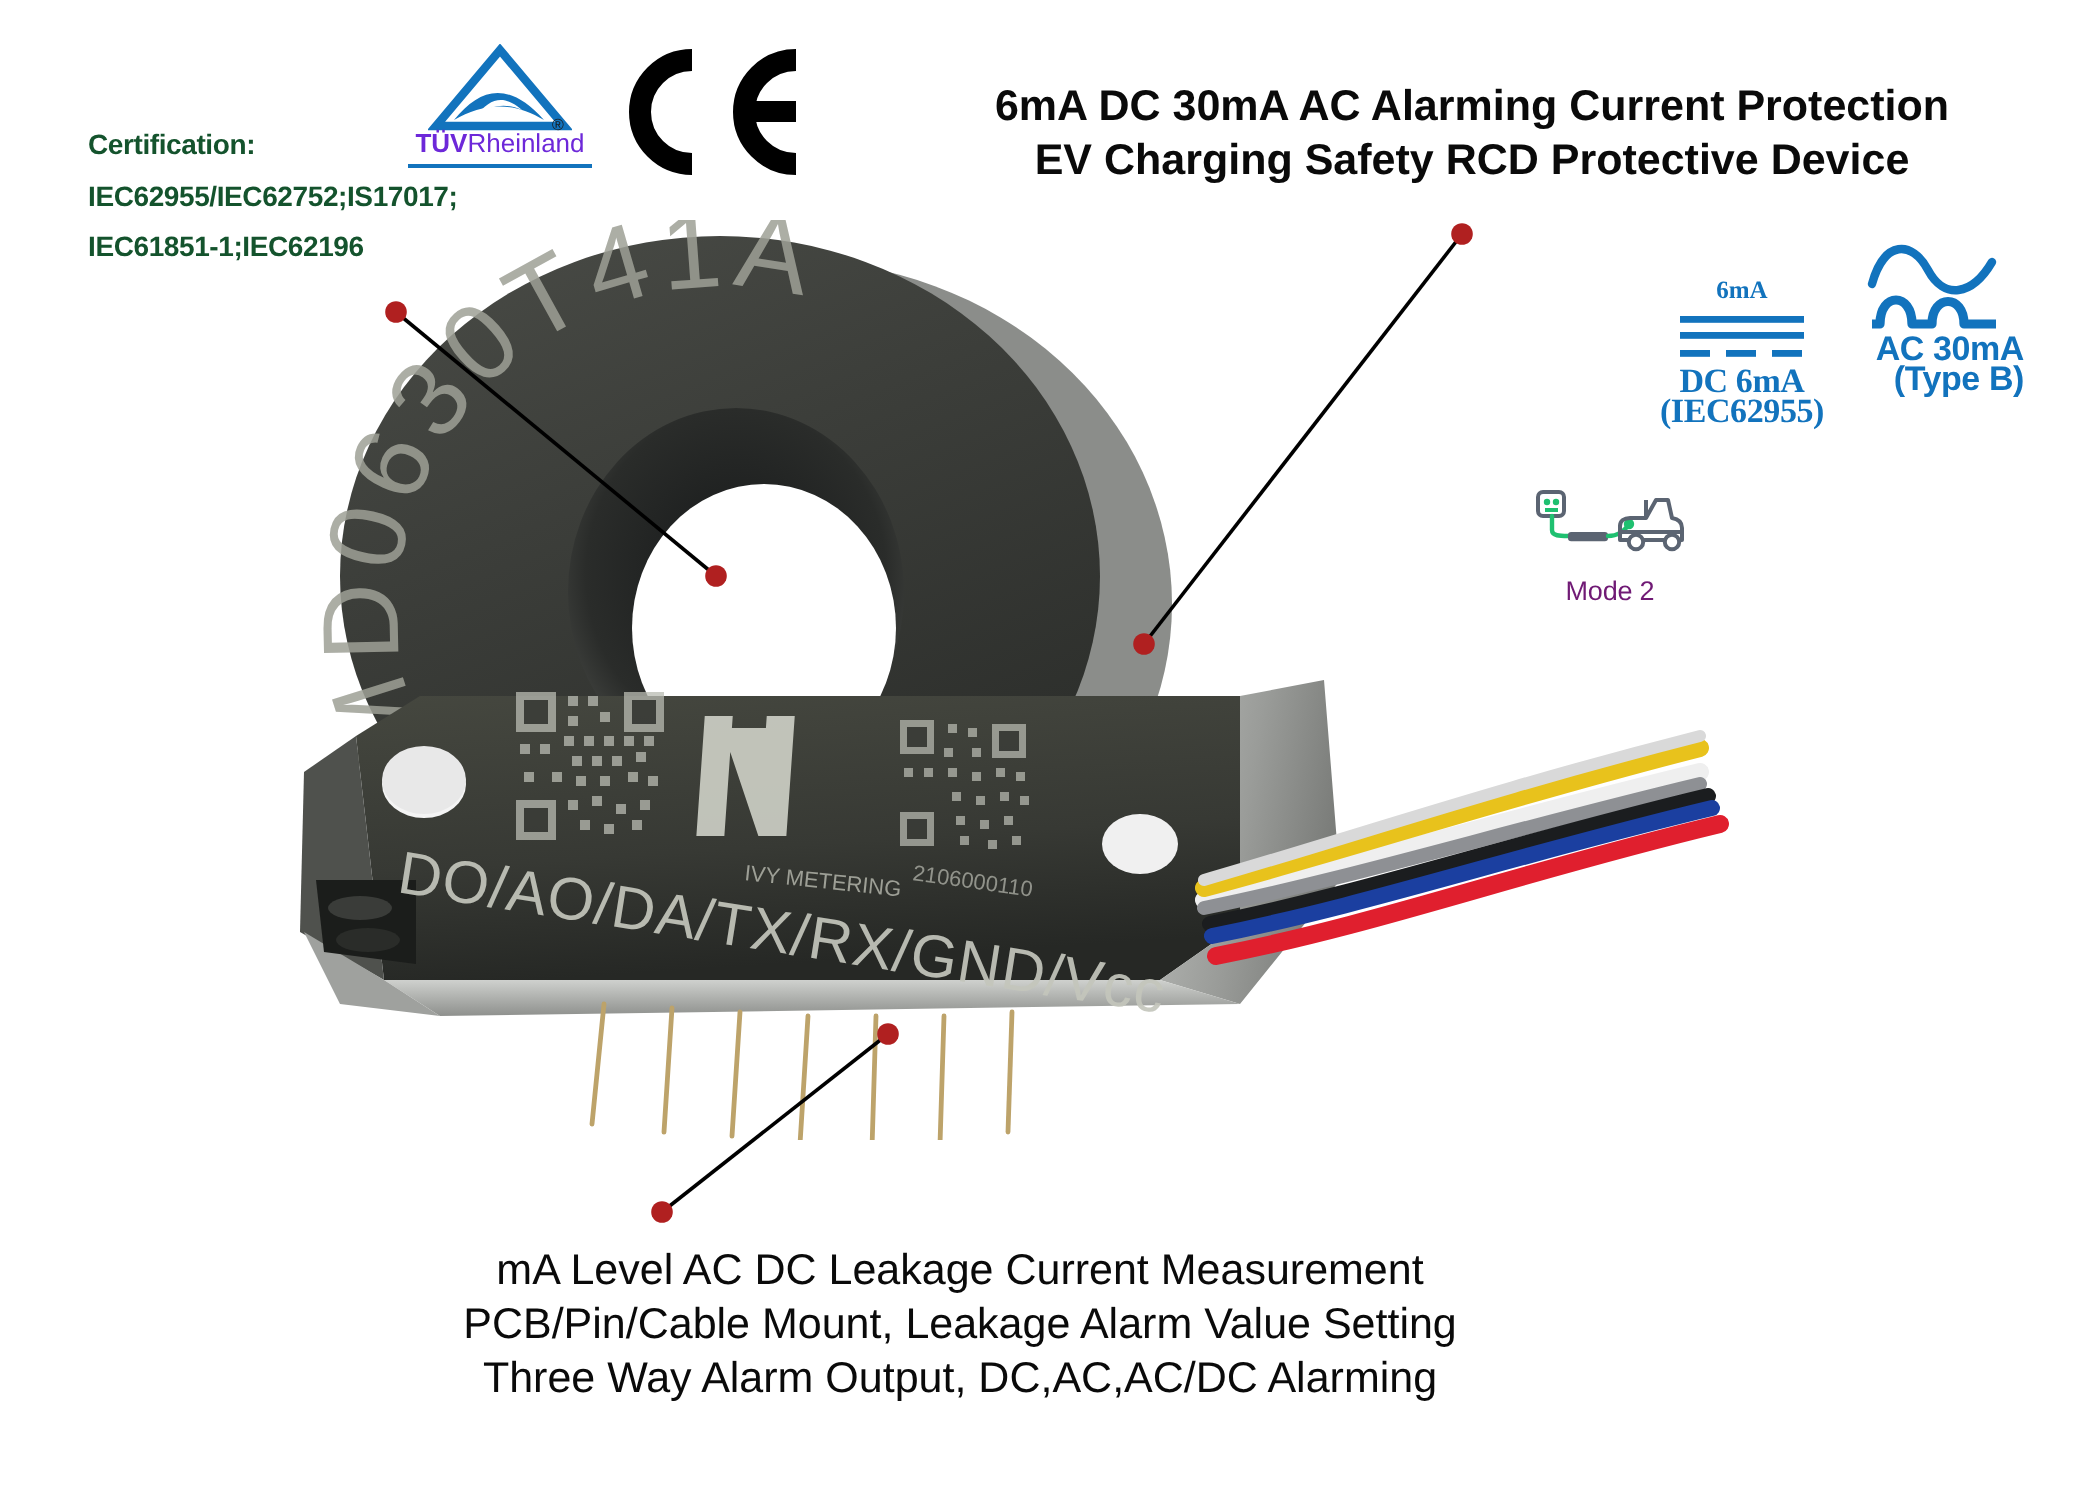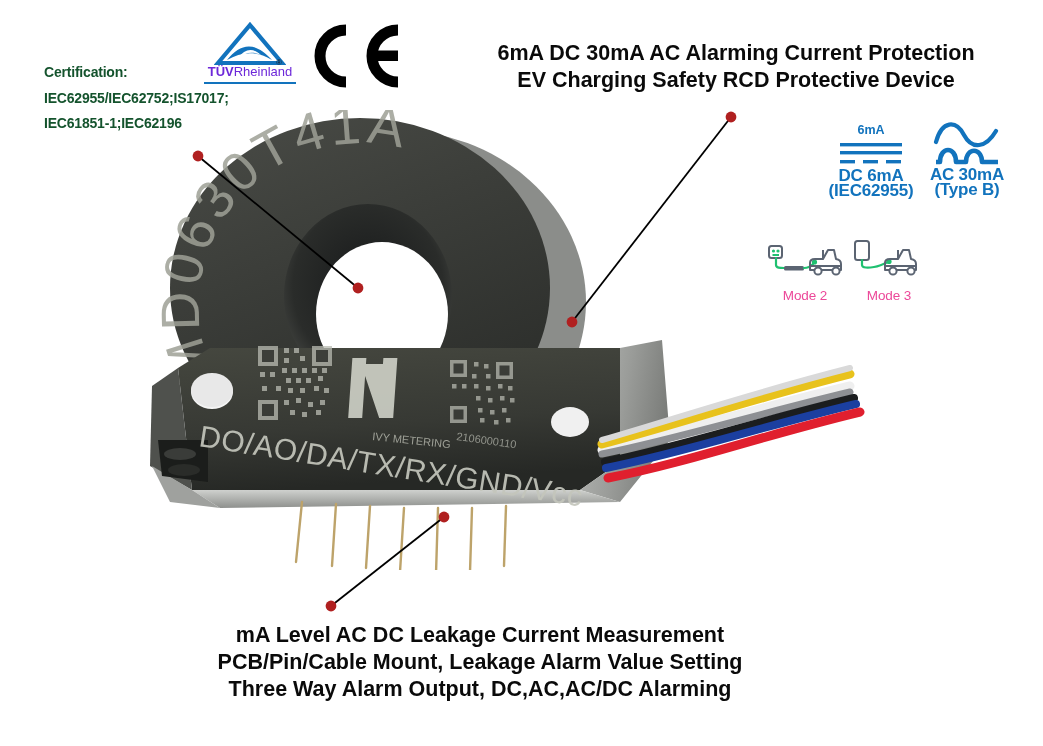--- a/index.html
+++ b/index.html
@@ -111,38 +111,38 @@
     font-weight: bold;
     color: #1273bd;
   }
 
   
   #modes { left: 766px; top: 238px; width: 246px; height: 72px; }
   .mode-col { position: absolute; width: 78px; text-align: center; }
   .mode-glyph { height: 50px; position: relative; }
   .mode-label {
     font-size: 13.5px;
-    color: #ec4899;
+    color: #701a75;
     letter-spacing: -0.1px;
   }
 
   
   #product { left: 150px; top: 110px; width: 780px; height: 460px; }
 
   
   #leaders { left: 0; top: 0; width: 1043px; height: 746px; pointer-events: none; }
 
   
   #bottom-caption {
     left: 60px;
     top: 622px;
     width: 840px;
     text-align: center;
     font-size: 21.5px;
-    font-weight: bold;
+    font-weight: normal;
     color: #0a0a0a;
     line-height: 27px;
     white-space: pre-line;
   }
 </style>
 </head>
 <body>
 
 <div id="stage">
 
@@ -167,36 +167,36 @@
     <path d="M44 8 A26 26 0 1 0 44 60" fill="none" stroke="#000000" stroke-width="11"></path>
     <path d="M96 8 A26 26 0 1 0 96 60" fill="none" stroke="#000000" stroke-width="11"></path>
     <rect x="70" y="28.5" width="26" height="10.5" fill="#000000"></rect>
   </svg>
 
   <div id="headline" class="abs">6mA DC 30mA AC Alarming Current Protection
 EV Charging Safety RCD Protective Device</div>
 
   <div id="spec-icons" class="abs">
 
-    <div class="spec-col" style="left:0px; top:1px;">
+    <div class="spec-col" style="left:0px; top:16px;font-family:Liberation Serif, serif;">
       <div class="spec-glyph">
         <div id="dc-value">6mA</div>
         <svg width="90" height="28" viewBox="0 0 90 28" style="position:absolute;left:0;top:18px;">
           <rect x="14" y="2" width="62" height="3.4" fill="#1273bd"></rect>
           <rect x="14" y="10" width="62" height="3.4" fill="#1273bd"></rect>
           <rect x="14" y="19" width="15" height="3.4" fill="#1273bd"></rect>
           <rect x="37" y="19" width="15" height="3.4" fill="#1273bd"></rect>
           <rect x="60" y="19" width="15" height="3.4" fill="#1273bd"></rect>
         </svg>
       </div>
       <div class="spec-caption">DC 6mA
 (IEC62955)</div>
     </div>
 
-    <div class="spec-col" style="left:96px; top:0px;">
+    <div class="spec-col" style="left:96px; top:0px;text-align:right;">
       <div class="spec-glyph">
         <svg width="90" height="46" viewBox="0 0 90 46" style="position:absolute;left:0;top:0;">
           <path d="M14 20 C20 -2, 34 -2, 42 13 C50 28, 64 26, 74 9" fill="none" stroke="#1273bd" stroke-width="4.2" stroke-linecap="round"></path>
           <path d="M14 40 L18 40 C18 24, 34 24, 34 40 L44 40 C44 25, 60 25, 60 40 L76 40" fill="none" stroke="#1273bd" stroke-width="4.6" stroke-linecap="butt" stroke-linejoin="round"></path>
         </svg>
       </div>
       <div class="spec-caption">AC 30mA
 (Type B)</div>
     </div>
 
@@ -222,37 +222,20 @@
             <path d="M57 21 L57 12"></path>
             <path d="M44 28 L75 28"></path>
           </g>
           <circle cx="52" cy="33" r="3.6" fill="#ffffff" stroke="#5b6472" stroke-width="2"></circle>
           <circle cx="70" cy="33" r="3.6" fill="#ffffff" stroke="#5b6472" stroke-width="2"></circle>
         </svg>
       </div>
       <div class="mode-label">Mode 2</div>
     </div>
 
-    <div class="mode-col" style="left:84px; top:0px;">
-      <div class="mode-glyph">
-        <svg width="78" height="50" viewBox="0 0 78 50" style="position:absolute;left:0;top:0;">
-          <rect x="5" y="3" width="14" height="19" rx="2.5" fill="none" stroke="#5b6472" stroke-width="2"></rect>
-          <path d="M12 22 L12 27 C12 30, 18 30, 24 29 C30 28, 34 26, 38 24" fill="none" stroke="#1fc070" stroke-width="2.2" stroke-linecap="round"></path>
-          <circle cx="39" cy="23.5" r="2.6" fill="#1fc070"></circle>
-          <g fill="none" stroke="#5b6472" stroke-width="2" stroke-linejoin="round">
-            <path d="M35 32 L35 25 C35 22.5, 37 21, 40 21 L48 21 L53 12 L59 12 L61 21 C64 21.5, 66 23, 66 26 L66 32 Z"></path>
-            <path d="M48 21 L48 12"></path>
-            <path d="M35 28 L66 28"></path>
-          </g>
-          <circle cx="43" cy="33" r="3.6" fill="#ffffff" stroke="#5b6472" stroke-width="2"></circle>
-          <circle cx="61" cy="33" r="3.6" fill="#ffffff" stroke="#5b6472" stroke-width="2"></circle>
-        </svg>
-      </div>
-      <div class="mode-label">Mode 3</div>
-    </div>
 
 
   </div>
 
   <svg id="product" class="abs" viewBox="0 0 780 460">
     <defs>
       <linearGradient id="gToroid" x1="0" y1="0" x2="0.45" y2="1">
         <stop offset="0%" stop-color="#4a4c47"></stop>
         <stop offset="45%" stop-color="#3c3e3a"></stop>
         <stop offset="100%" stop-color="#2c2e2b"></stop>

